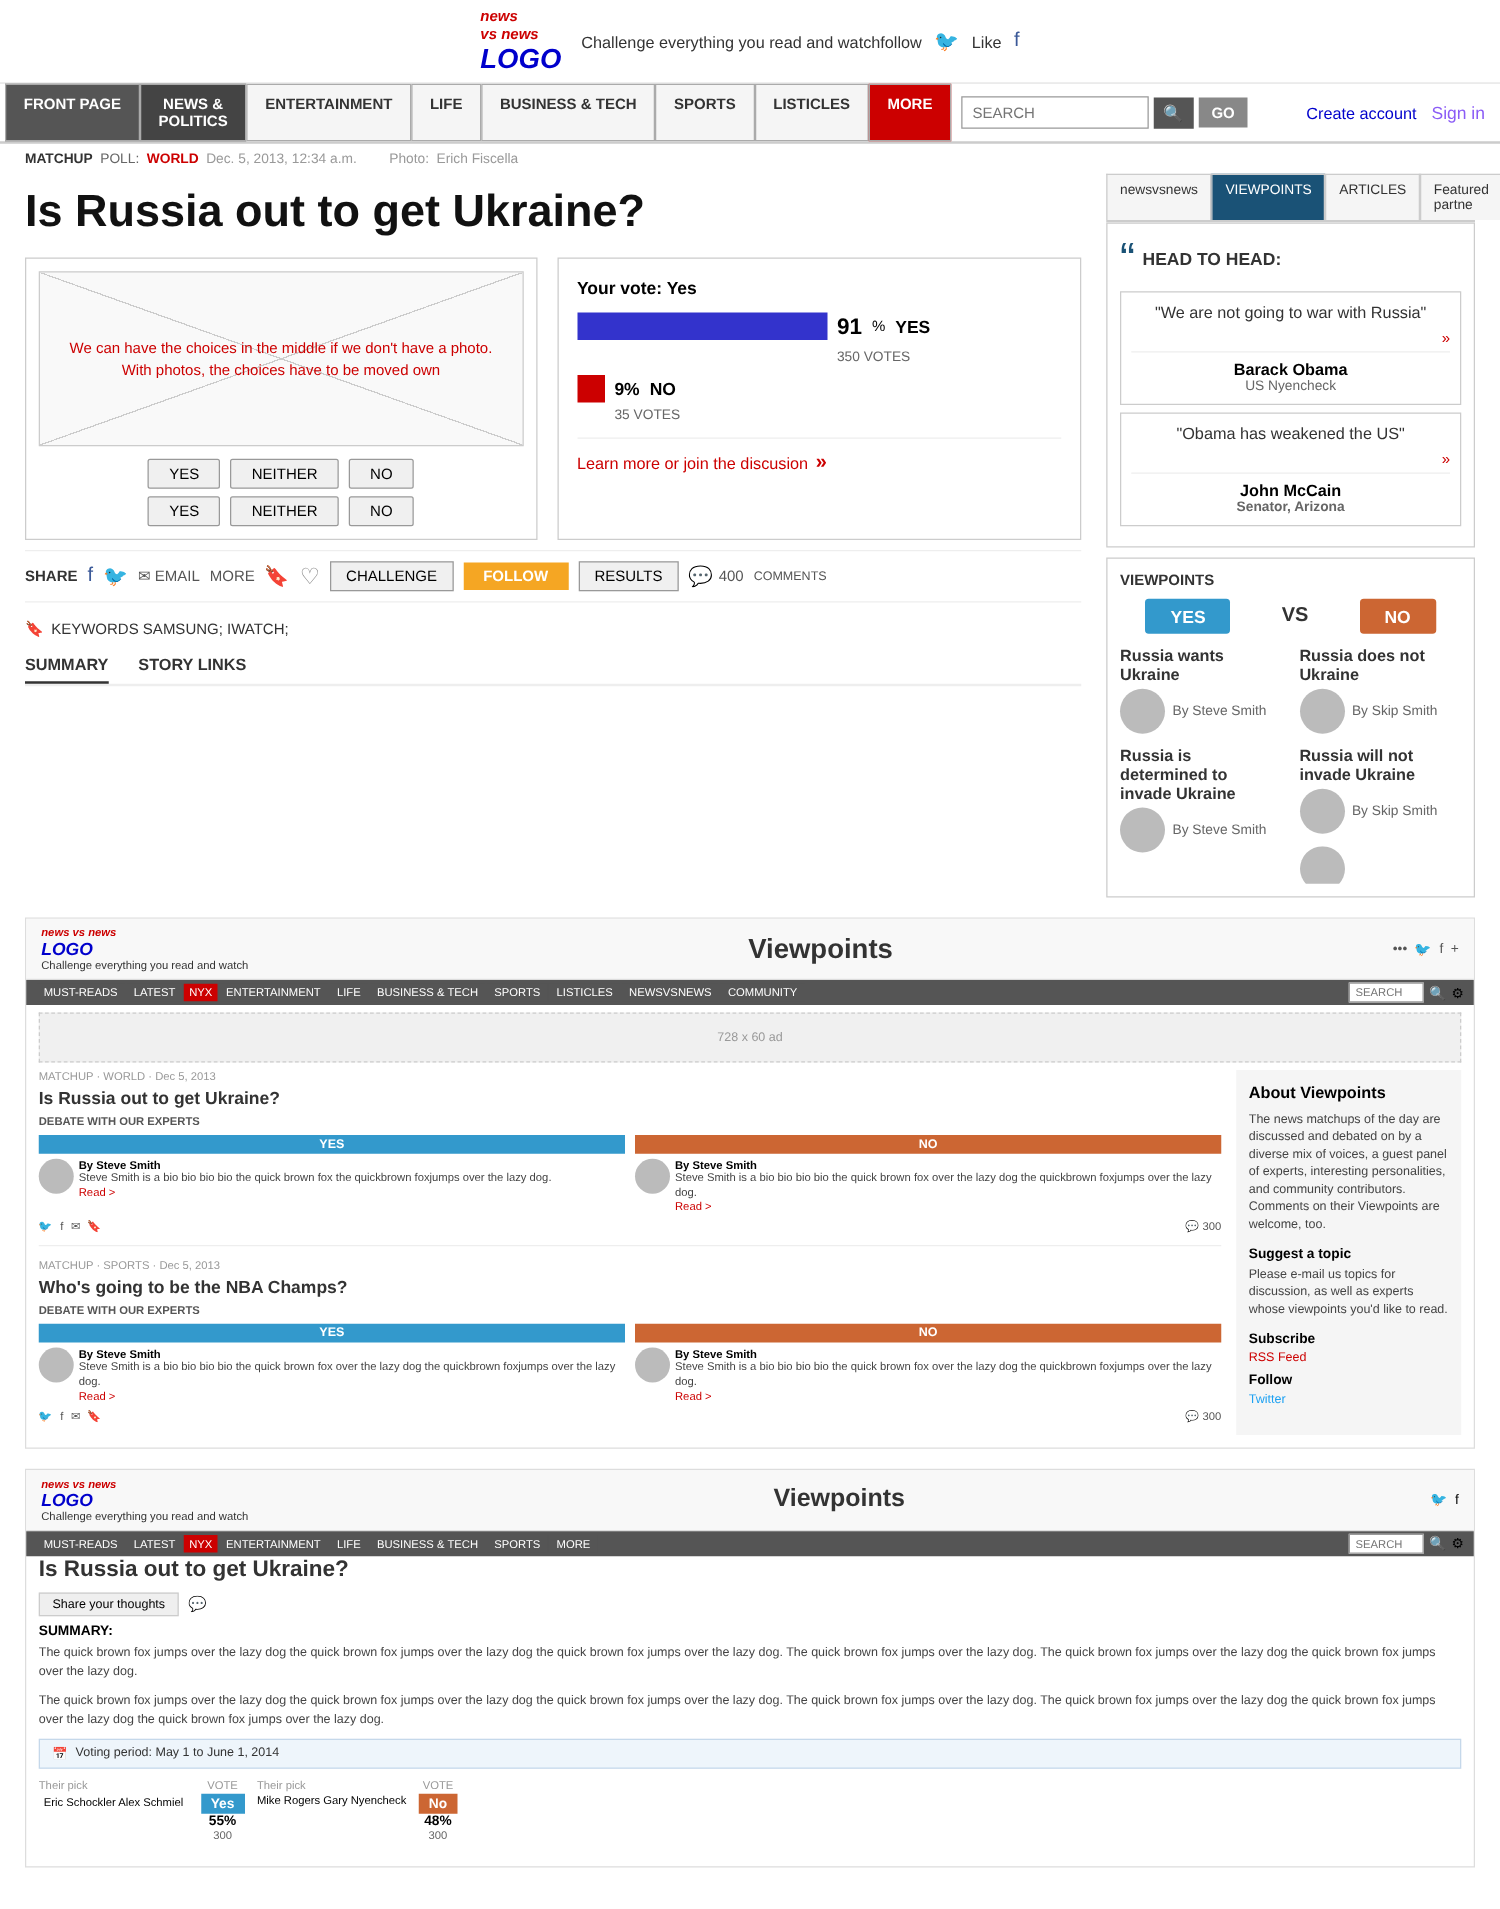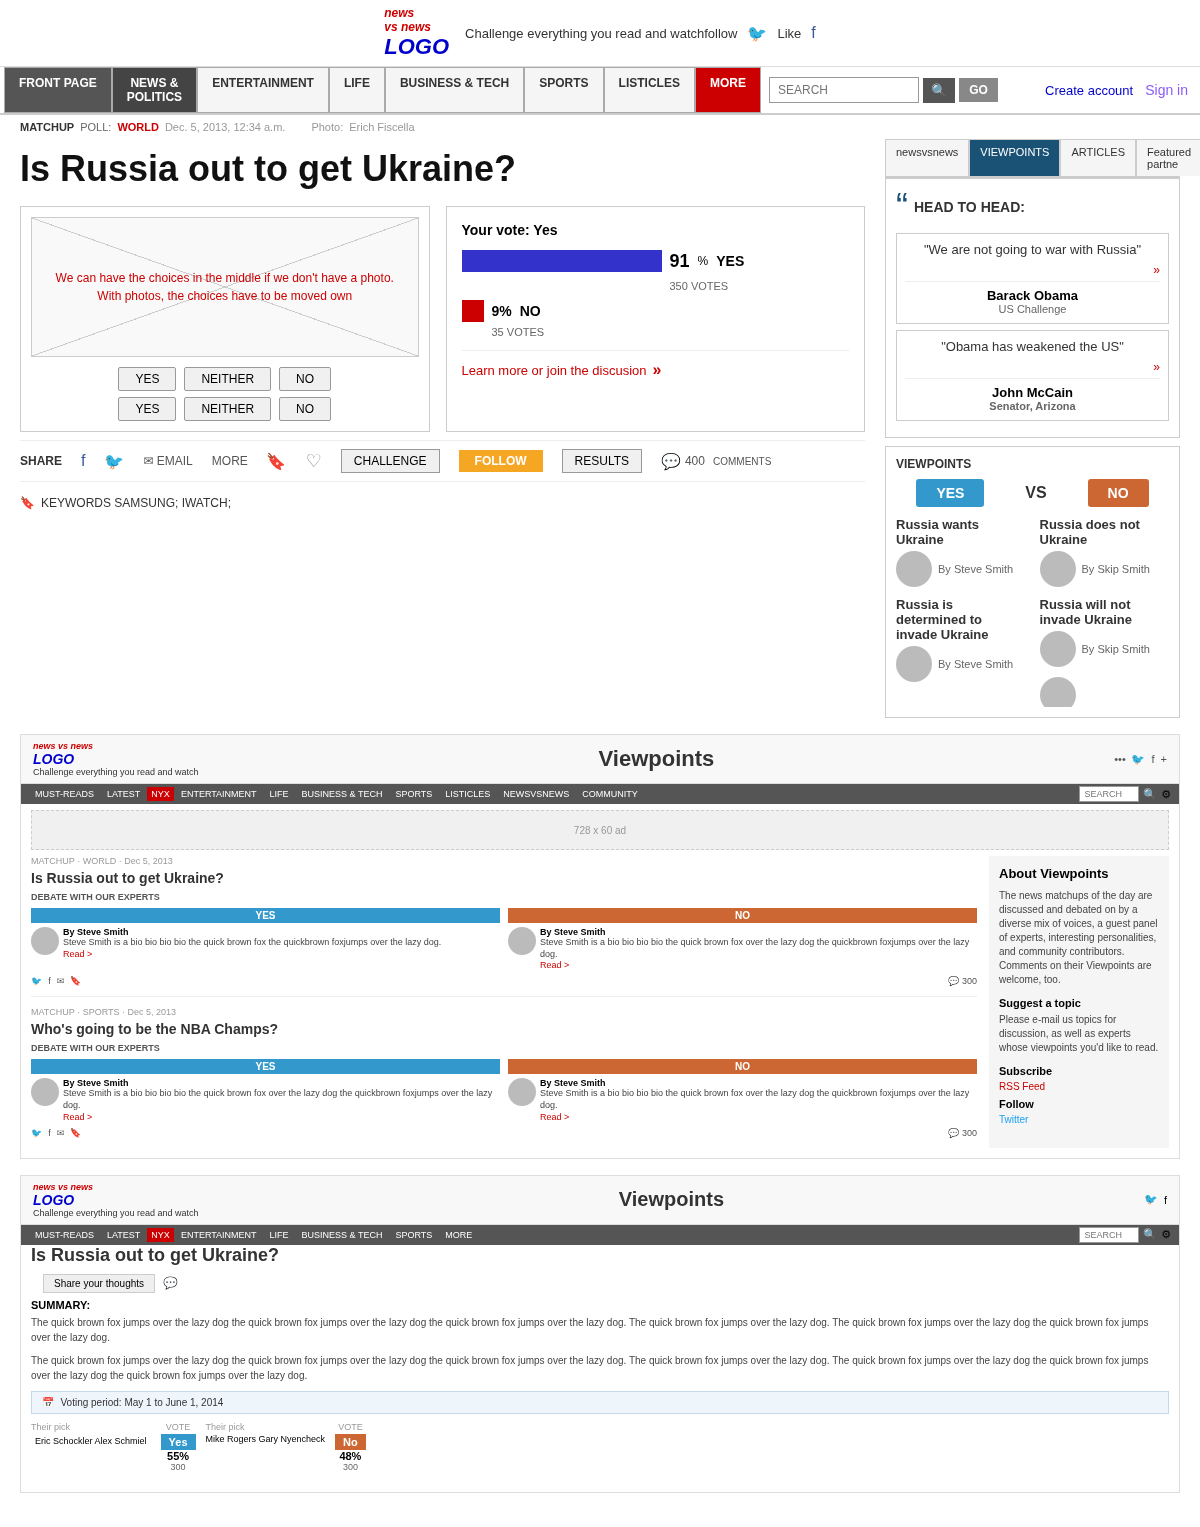--- a/index.html
+++ b/index.html
@@ -100,21 +100,21 @@
         <div style="font-size:11px; color:#666; margin-bottom:12px; margin-left:30px;">
           <span>35</span> <span>VOTES</span>
         </div>
         <div style="color:#c00; font-size:13px; display:flex; align-items:center; gap:6px; cursor:pointer; border-top:1px solid #eee; padding-top:10px;">
           <span>Learn more or join the discusion</span>
           <span style="font-size:16px; font-weight:bold; color:#c00;">»</span>
         </div>
       </div>
     </div>
 
-    <div style="display:flex; align-items:center; gap:19px; padding:8px 0; border-top:1px solid #eee; border-bottom:1px solid #eee; margin:8px 0;">
+    <div style="display:flex; align-items:center; gap:8px; padding:8px 0; border-top:1px solid #eee; border-bottom:1px solid #eee; margin:8px 0;">
       <span style="font-size:12px; font-weight:bold; color:#333;">SHARE</span>
       <span style="font-size:16px; cursor:pointer; color:#3b5998;">f</span>
       <span style="font-size:16px; cursor:pointer; color:#1da1f2;">🐦</span>
       <span style="font-size:12px; color:#555; cursor:pointer; display:flex; align-items:center; gap:2px;">✉ EMAIL</span>
       <span style="font-size:12px; color:#555; cursor:pointer;">MORE</span>
       <span style="font-size:16px; cursor:pointer; color:#555;">🔖</span>
       <span style="font-size:18px; cursor:pointer; color:#888;">♡</span>
       <button style="border:1px solid #999; background:#f0f0f0; padding:4px 12px; font-size:12px; cursor:pointer;">CHALLENGE</button>
       <button style="background:#f5a623; color:#fff; border:none; padding:4px 16px; font-size:12px; cursor:pointer; font-weight:bold;">FOLLOW</button>
       <button style="border:1px solid #999; background:#f0f0f0; padding:4px 12px; font-size:12px; cursor:pointer;">RESULTS</button>
@@ -124,20 +124,24 @@
           <br>
         <span style="font-size:10px;">COMMENTS</span>
       </span>
     </div>
 
     <div style="font-size:12px; color:#333; padding:6px 0; display:flex; align-items:flex-start; gap:6px;">
       <span style="color:#f5a623;">🔖</span>
       <span>KEYWORDS SAMSUNG; IWATCH;</span>
     </div>
 
+    <div style="display:flex; gap:24px; border-bottom:2px solid #eee; margin:8px 0;">
+      <div style="font-size:13px; font-weight:bold; padding-bottom:6px; cursor:pointer; color:#333; border-bottom:2px solid #333;">SUMMARY</div>
+      <div style="font-size:13px; font-weight:bold; padding-bottom:6px; cursor:pointer; color:#333;">STORY LINKS</div>
+    </div>
   </div>
 
   <div style="width:295px; flex-shrink:0;">
 
     <div style="display:flex; border-bottom:2px solid #ccc;">
       <div style="padding:6px 10px; font-size:11px; cursor:pointer; border:1px solid #ccc; border-bottom:none; background:#f5f5f5; color:#333;">newsvsnews</div>
       <div style="padding:6px 10px; font-size:11px; cursor:pointer; border:1px solid #ccc; border-bottom:none; background:#1a5276; color:#fff;">VIEWPOINTS</div>
       <div style="padding:6px 10px; font-size:11px; cursor:pointer; border:1px solid #ccc; border-bottom:none; background:#f5f5f5; color:#333;">ARTICLES</div>
       <div style="padding:6px 10px; font-size:11px; cursor:pointer; border:1px solid #ccc; border-bottom:none; background:#f5f5f5; color:#333;">Featured partne</div>
     </div>
@@ -146,21 +150,21 @@
       <div style="display:flex; align-items:center; gap:6px; margin-bottom:8px;">
         <span style="font-size:36px; color:#1a5276; line-height:1;">“</span>
         <span style="font-size:14px; font-weight:bold; color:#333;">HEAD TO HEAD:</span>
       </div>
 
       <div style="border:1px solid #ccc; padding:8px; margin-bottom:6px; text-align:center;">
         <div style="font-size:13px; color:#333; margin-bottom:6px;">"We are not going to war with Russia"</div>
         <div style="color:#c00; font-size:12px; text-align:right; cursor:pointer;">»</div>
         <div style="border-top:1px solid #eee; padding-top:6px; margin-top:4px;">
           <div style="font-weight:bold; font-size:13px;">Barack Obama</div>
-          <div style="font-size:11px; color:#666;">US Challenge</div>
+          <div style="font-size:11px; color:#666;">US Nyencheck</div>
         </div>
       </div>
 
       <div style="border:1px solid #ccc; padding:8px; margin-bottom:6px; text-align:center;">
         <div style="font-size:13px; color:#333; margin-bottom:6px;">"Obama has weakened the US"</div>
         <div style="color:#c00; font-size:12px; text-align:right; cursor:pointer;">»</div>
         <div style="border-top:1px solid #eee; padding-top:6px; margin-top:4px;">
           <div style="font-weight:bold; font-size:13px;">John McCain</div>
           <div style="font-size:11px; color:#666;font-weight:bold;">Senator, Arizona</div>
         </div>
@@ -376,21 +380,21 @@
         <span style="cursor:pointer; font-size:11px;">🔍</span>
         <span style="cursor:pointer; font-size:11px;">⚙</span>
       </div>
     </div>
 
 
     <div style="display:flex; gap:10px; padding:0 10px 10px;">
       <div style="flex:1;">
         <div style="font-size:18px; font-weight:bold; color:#333; margin-bottom:8px;">Is Russia out to get Ukraine?</div>
         <div style="display:flex; gap:8px; margin-bottom:6px; align-items:center;">
-          <button style="border:1px solid #ccc; padding:3px 10px; font-size:10px; cursor:pointer;margin-left:12px;">Share your thoughts</button>
+          <button style="border:1px solid #ccc; padding:3px 10px; font-size:10px; cursor:pointer;">Share your thoughts</button>
           <span style="font-size:12px; cursor:pointer;">💬</span>
         </div>
         <div style="font-size:11px; font-weight:bold; margin-bottom:4px;">SUMMARY:</div>
         <p style="font-size:10px; color:#444; line-height:1.5; margin-bottom:8px;">The quick brown fox jumps over the lazy dog the quick brown fox jumps over the lazy dog the quick brown fox jumps over the lazy dog. The quick brown fox jumps over the lazy dog. The quick brown fox jumps over the lazy dog the quick brown fox jumps over the lazy dog.</p>
         <p style="font-size:10px; color:#444; line-height:1.5; margin-bottom:8px;">The quick brown fox jumps over the lazy dog the quick brown fox jumps over the lazy dog the quick brown fox jumps over the lazy dog. The quick brown fox jumps over the lazy dog. The quick brown fox jumps over the lazy dog the quick brown fox jumps over the lazy dog the quick brown fox jumps over the lazy dog.</p>
 
         <div style="background:#eef5fb; border:1px solid #c5d8ea; padding:5px 10px; font-size:10px; color:#333; display:flex; align-items:center; gap:6px; margin-bottom:8px;">
           <span style="color:#3399cc;">📅</span>
           <span>Voting period: May 1 to June 1, 2014</span>
         </div>

